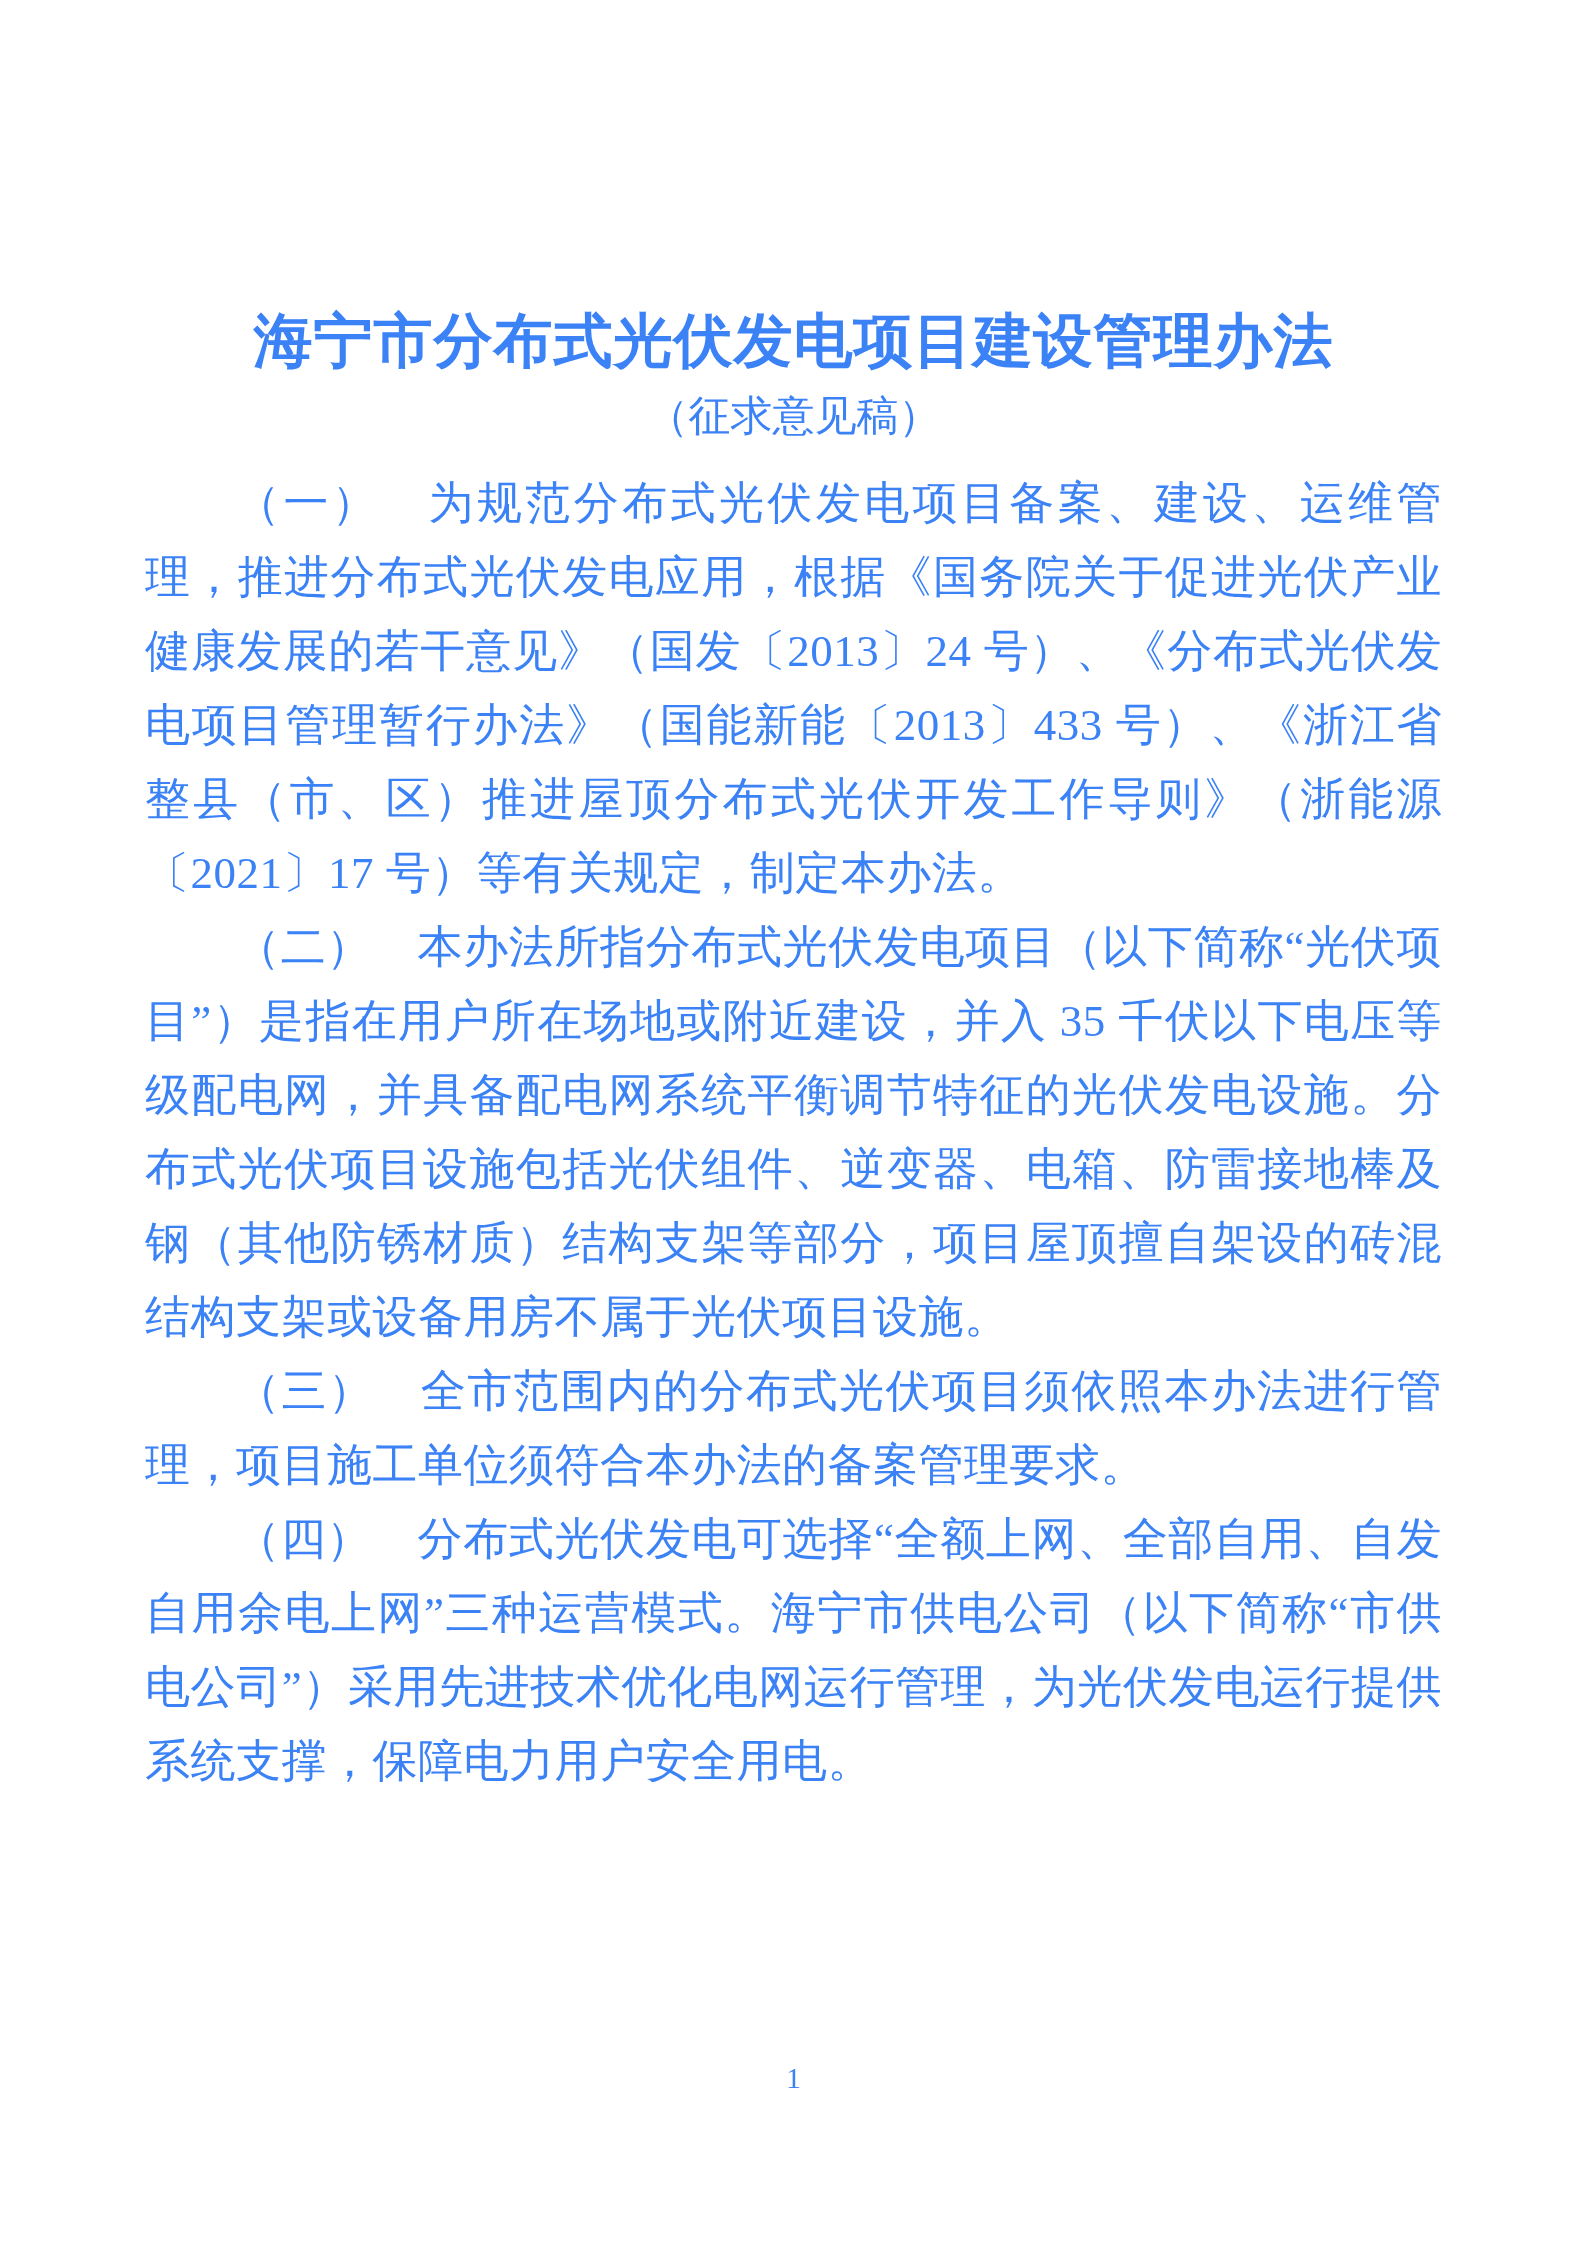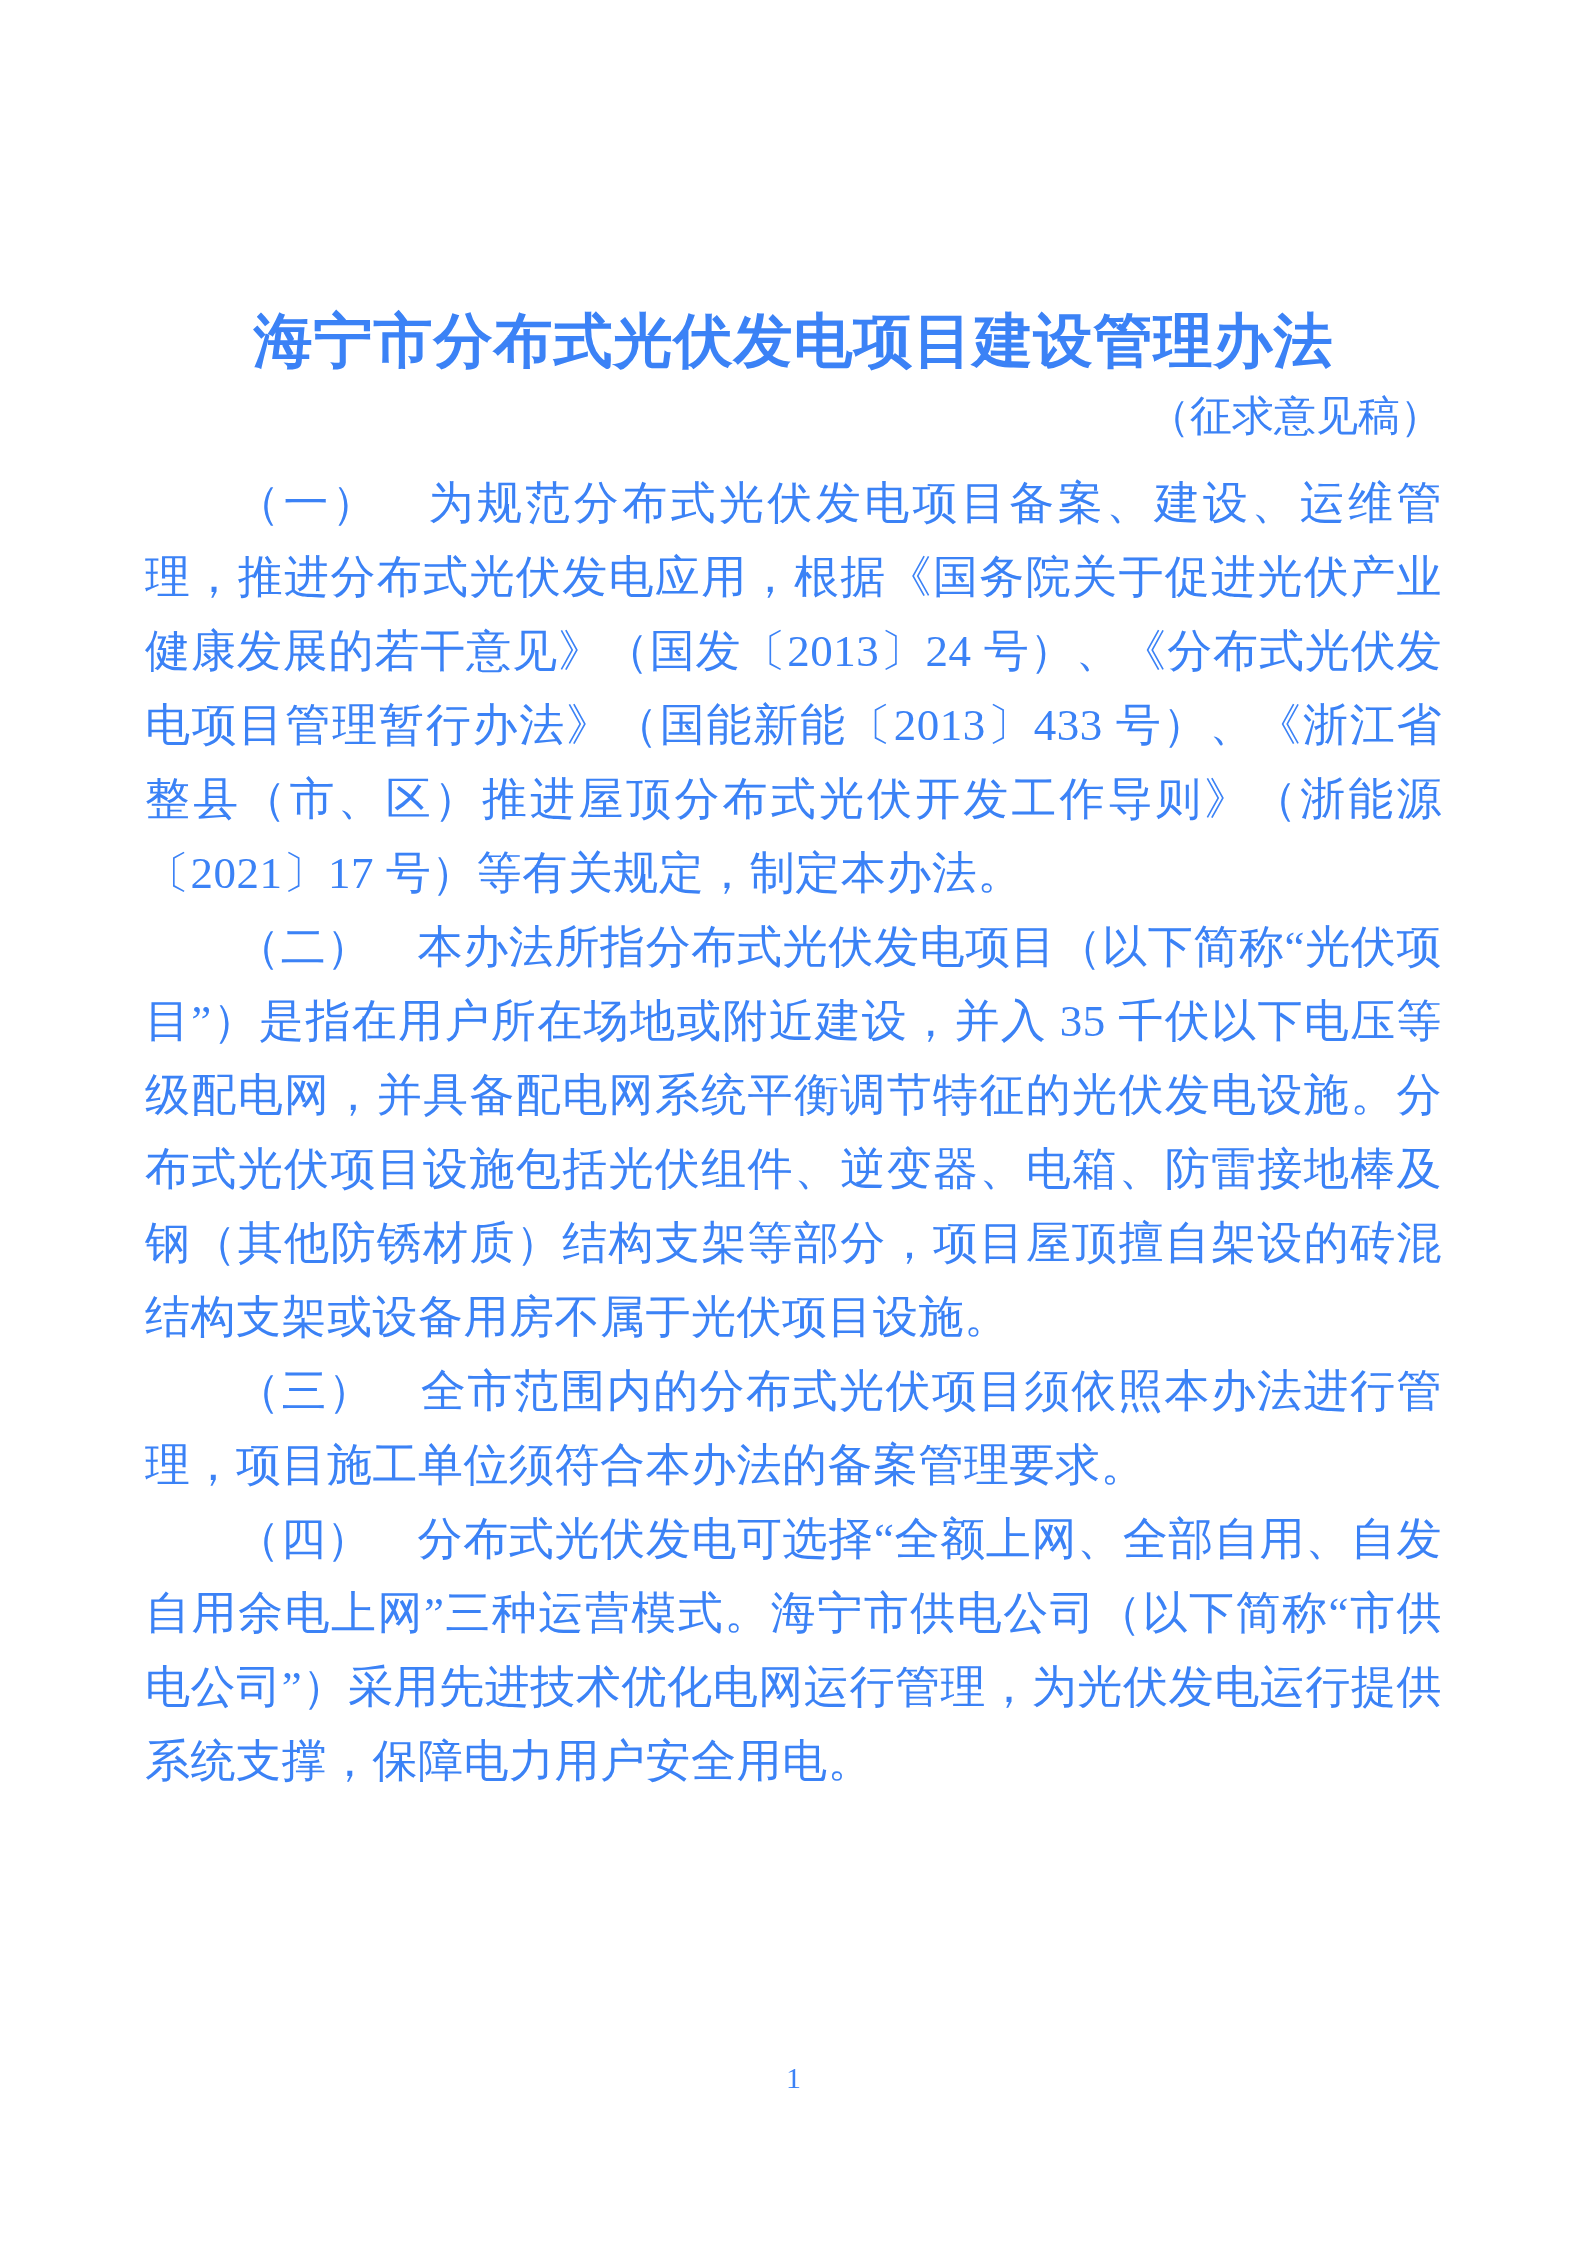--- a/index.html
+++ b/index.html
@@ -24,21 +24,21 @@
     text-align: center;
     font-family: "Liberation Sans", "DejaVu Sans", sans-serif;
     font-weight: 700;
     font-size: 59px;
     line-height: 66px;
     letter-spacing: 1px;
     white-space: nowrap;
   }
   .doc-subtitle {
     margin-top: 16px;
-    text-align: right;
+    text-align: center;
     font-family: "Liberation Serif", "DejaVu Serif", serif;
     font-size: 42px;
     line-height: 52px;
   }
   .section-heading {
     margin: 50px 0 0 0;
     font-family: "Liberation Sans", "DejaVu Sans", sans-serif;
     font-weight: 700;
     font-size: 45px;
     line-height: 56px;

